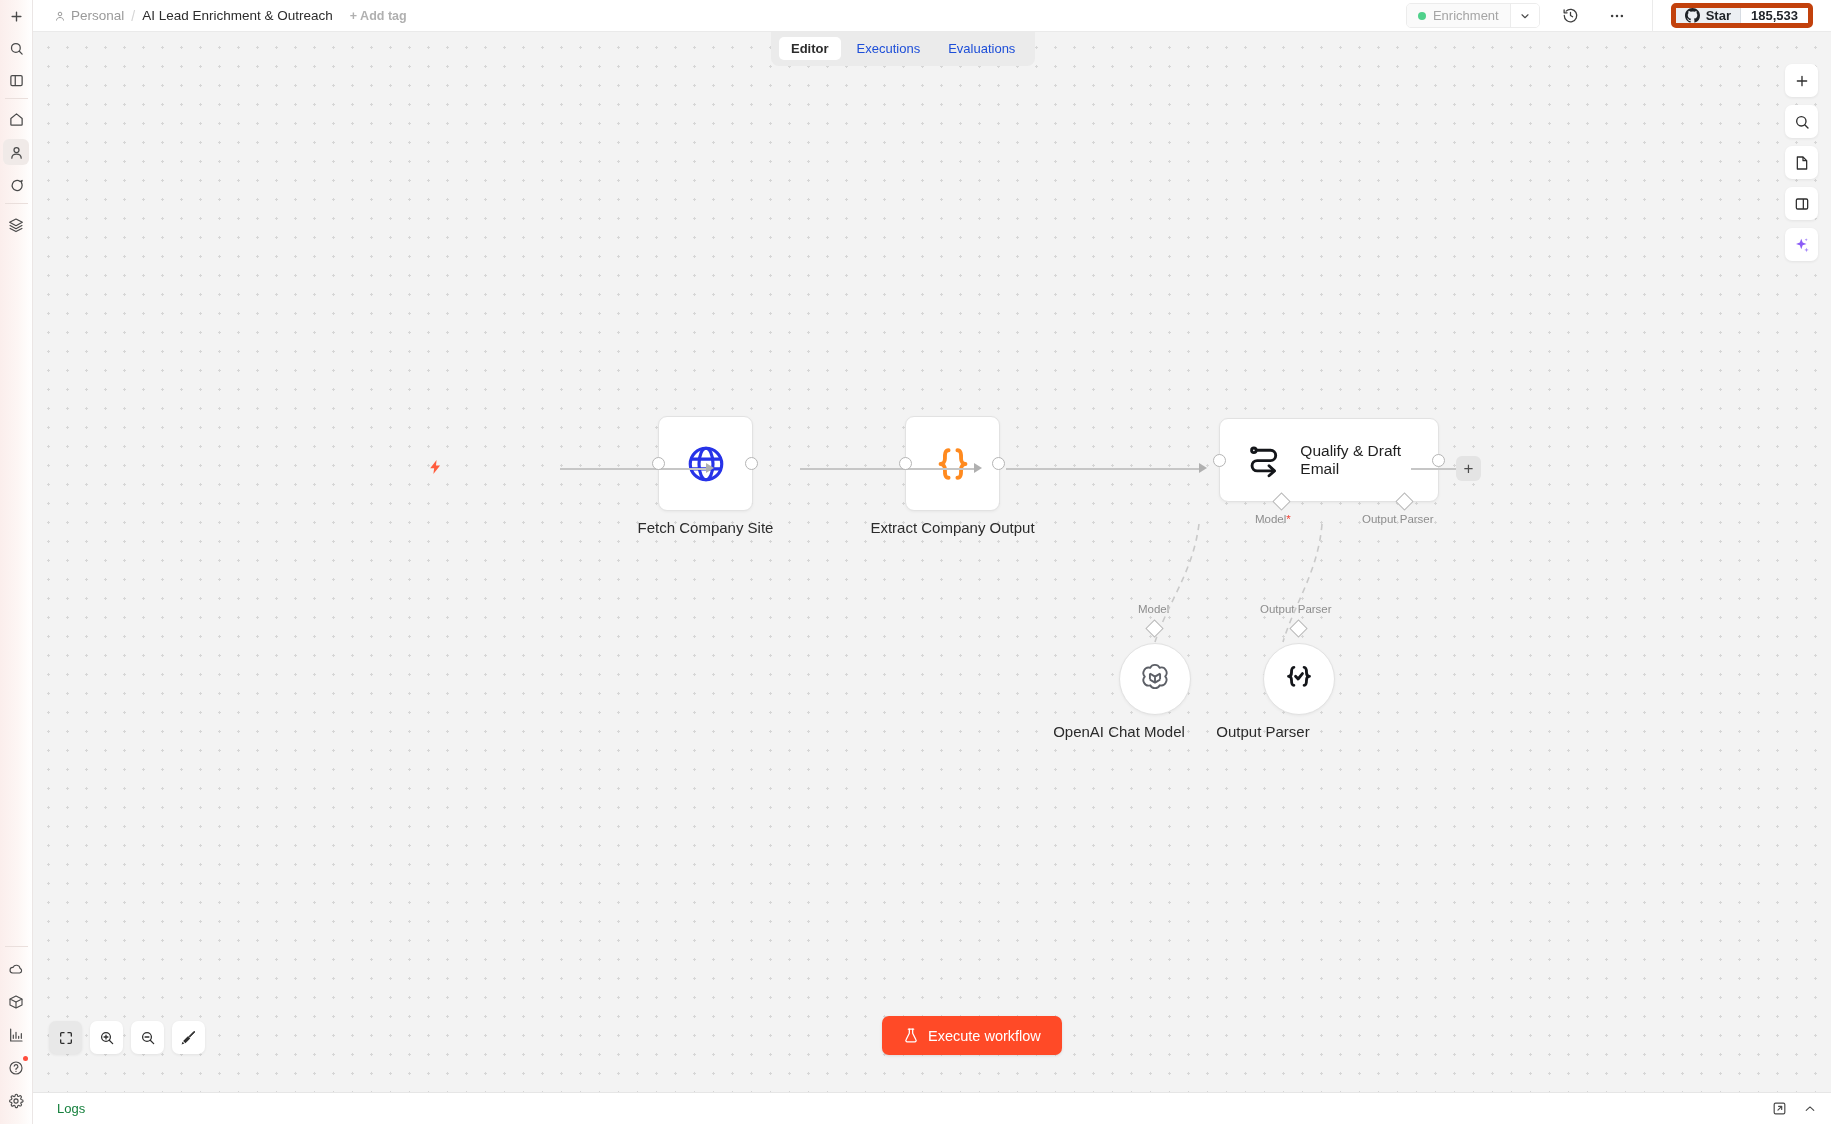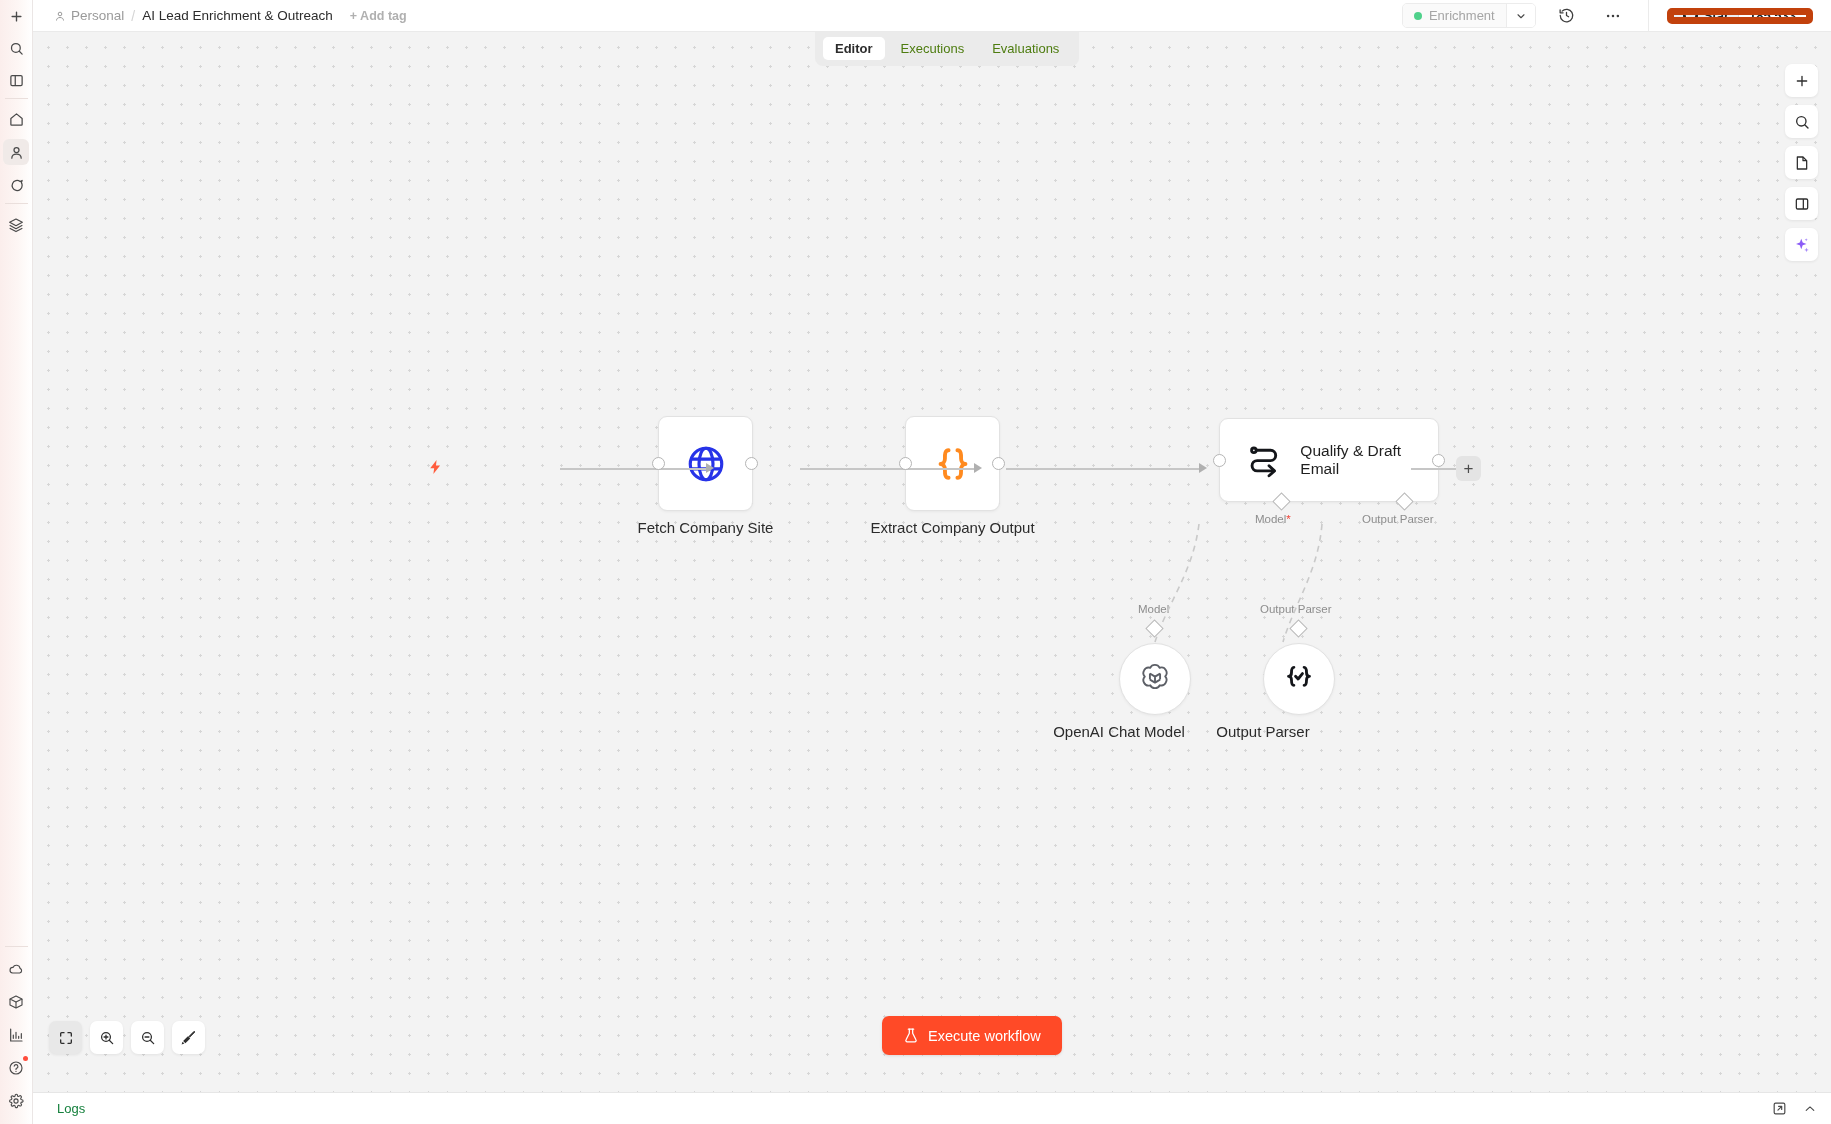--- a/index.html
+++ b/index.html
@@ -61,41 +61,41 @@
     width: 29px; height: 100%; display: flex; align-items: center; justify-content: center;
     border-left: 1px solid #ececec; background: #fff;
   }
   .icon-btn {
     width: 30px; height: 30px; margin-left: 16px;
     display: flex; align-items: center; justify-content: center;
     border-radius: 5px; color: #3d3d3d;
   }
   .tb-divider { width: 1px; height: 32px; background: #ebebeb; margin-left: 20px; }
   .star-group {
-    display: flex; align-items: flex-start; height: 16px; margin: 0 18px 0 18px;
-    border: 7px solid #c2410c; border-radius: 5px; overflow: hidden;
+    display: flex; align-items: flex-start; height: 25px; margin: 0 18px 0 18px;
+    border: 5px solid #c2410c; border-radius: 5px; overflow: hidden;
   }
   .star-left {
     display: flex; align-items: center; gap: 6px; padding: 0 9px; height: 100%;
     background: #eceff3; font-size: 13px; font-weight: bold; color: #1f2328;
   }
   .star-count {
     padding: 0 10px; height: 100%; display: flex; align-items: center;
     background: #ffffff; font-size: 13px; font-weight: bold; color: #1f2328;
     border-left: 1px solid #d7dce2;
   }
 
   
   #tabs {
-    position: absolute; left: 815px; top: 32px;
+    position: absolute; left: 771px; top: 32px;
     display: flex; align-items: flex-start; gap: 4px;
     background: #ebebeb; border-radius: 0 0 8px 8px;
     padding: 5px 8px 6px 8px; z-index: 24;
   }
-  .tab { font-size: 13px; color: #4d7c0f; padding: 4px 12px; border-radius: 5px; }
+  .tab { font-size: 13px; color: #1d4ed8; padding: 4px 12px; border-radius: 5px; }
   .tab.active { background: #ffffff; color: #2c2c2c; font-weight: bold; }
 
   
   #canvas {
     position: absolute; left: 33px; top: 32px; right: 0; bottom: 32px;
     background-color: #f3f3f3;
     background-image: radial-gradient(#d6d6d6 1.1px, transparent 1.2px);
     background-size: 19px 19px;
     background-position: 6px 6px;
     overflow: hidden;

